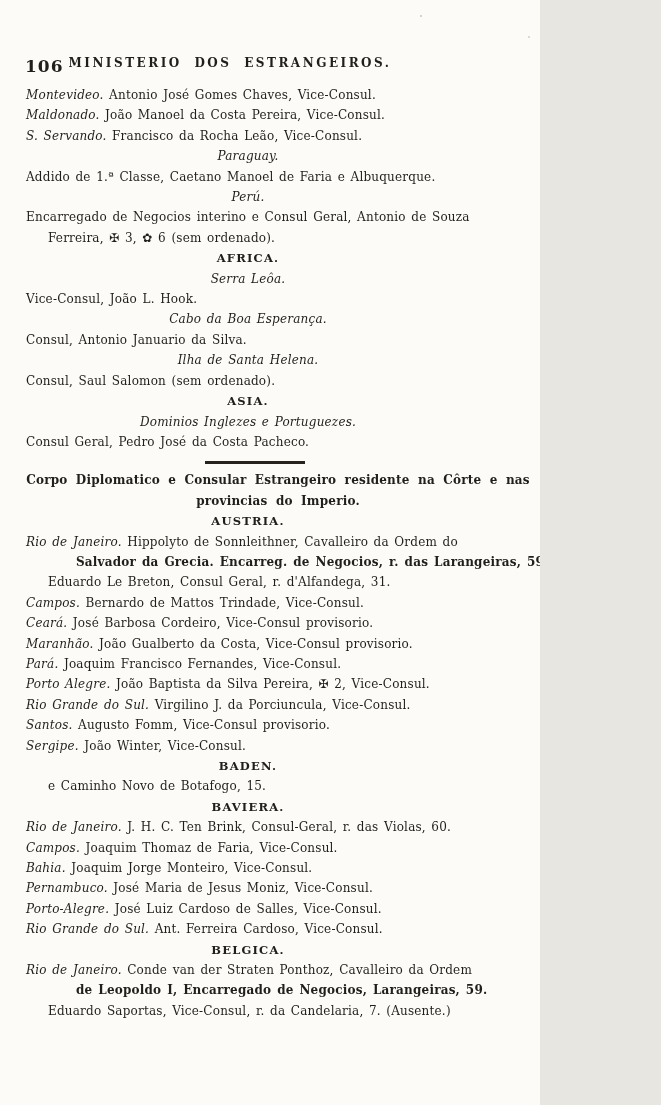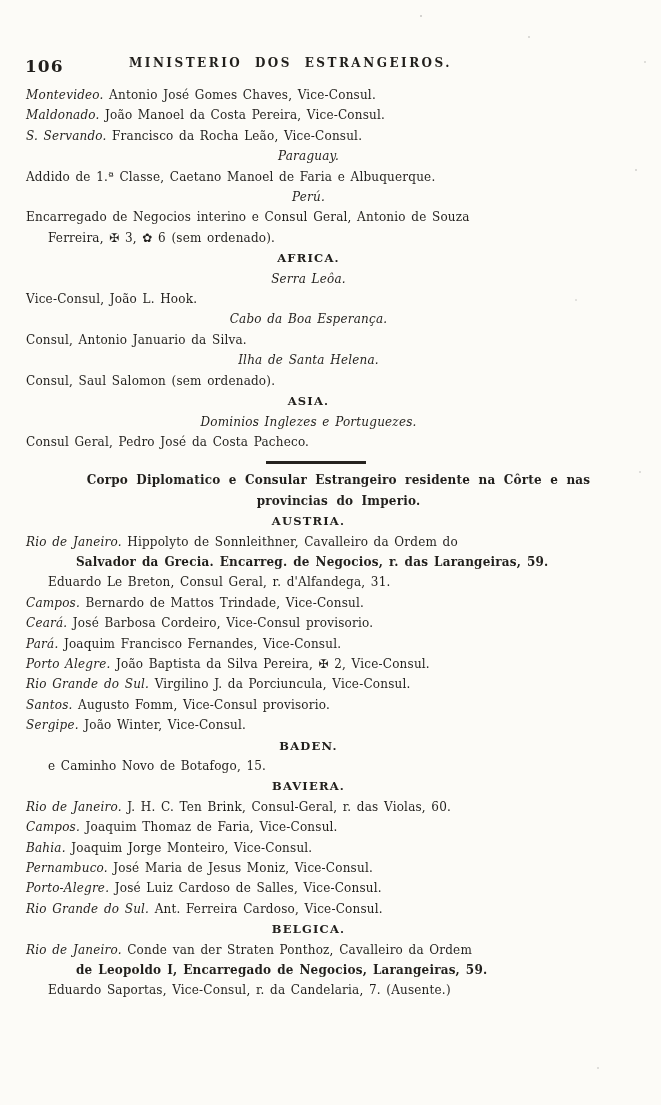--- a/index.html
+++ b/index.html
@@ -1,18 +1,18 @@
 <!DOCTYPE html>
 <html><head>
 <meta charset="utf-8">
 <style>
   html,body{margin:0;padding:0;background:#e8e6e0;}
   .page{
     position:relative;
-    width:661px;height:1105px;
+    width:540px;height:1105px;
     margin:0;
     background:#fcfbf7;
     font-family:"DejaVu Serif","Liberation Serif",serif;
     color:#211f1c;
     overflow:hidden;
   }
   
   .specks{
     position:absolute;inset:0;pointer-events:none;
     background-image:
@@ -100,20 +100,21 @@
       <div class="line">Consul Geral, Pedro José da Costa Pacheco.</div>
       <div class="rule"></div>
       <div class="line cbold cbold1">Corpo Diplomatico e Consular Estrangeiro residente na Côrte e nas</div>
       <div class="line cbold">provincias do Imperio.</div>
       <div class="line ccaps">AUSTRIA.</div>
       <div class="line"><span class="lead">Rio de Janeiro.</span><span> Hippolyto de Sonnleithner, Cavalleiro da Ordem do</span></div>
       <div class="line cont2">Salvador da Grecia. Encarreg. de Negocios, r. das Larangeiras, 59.</div>
       <div class="line cont1">Eduardo Le Breton, Consul Geral, r. d'Alfandega, 31.</div>
       <div class="line"><span class="lead">Campos.</span><span> Bernardo de Mattos Trindade, Vice-Consul.</span></div>
       <div class="line"><span class="lead">Ceará.</span><span> José Barbosa Cordeiro, Vice-Consul provisorio.</span></div>
+      <div class="line"><span class="lead">Maranhão.</span><span> João Gualberto da Costa, Vice-Consul provisorio.</span></div>
       <div class="line"><span class="lead">Pará.</span><span> Joaquim Francisco Fernandes, Vice-Consul.</span></div>
       <div class="line"><span class="lead">Porto Alegre.</span><span> João Baptista da Silva Pereira, ✠ 2, Vice-Consul.</span></div>
       <div class="line"><span class="lead">Rio Grande do Sul.</span><span> Virgilino J. da Porciuncula, Vice-Consul.</span></div>
       <div class="line"><span class="lead">Santos.</span><span> Augusto Fomm, Vice-Consul provisorio.</span></div>
       <div class="line"><span class="lead">Sergipe.</span><span> João Winter, Vice-Consul.</span></div>
       <div class="line ccaps">BADEN.</div>
       <div class="line cont1">e Caminho Novo de Botafogo, 15.</div>
       <div class="line ccaps">BAVIERA.</div>
       <div class="line"><span class="lead">Rio de Janeiro.</span><span> J. H. C. Ten Brink, Consul-Geral, r. das Violas, 60.</span></div>
       <div class="line"><span class="lead">Campos.</span><span> Joaquim Thomaz de Faria, Vice-Consul.</span></div>

